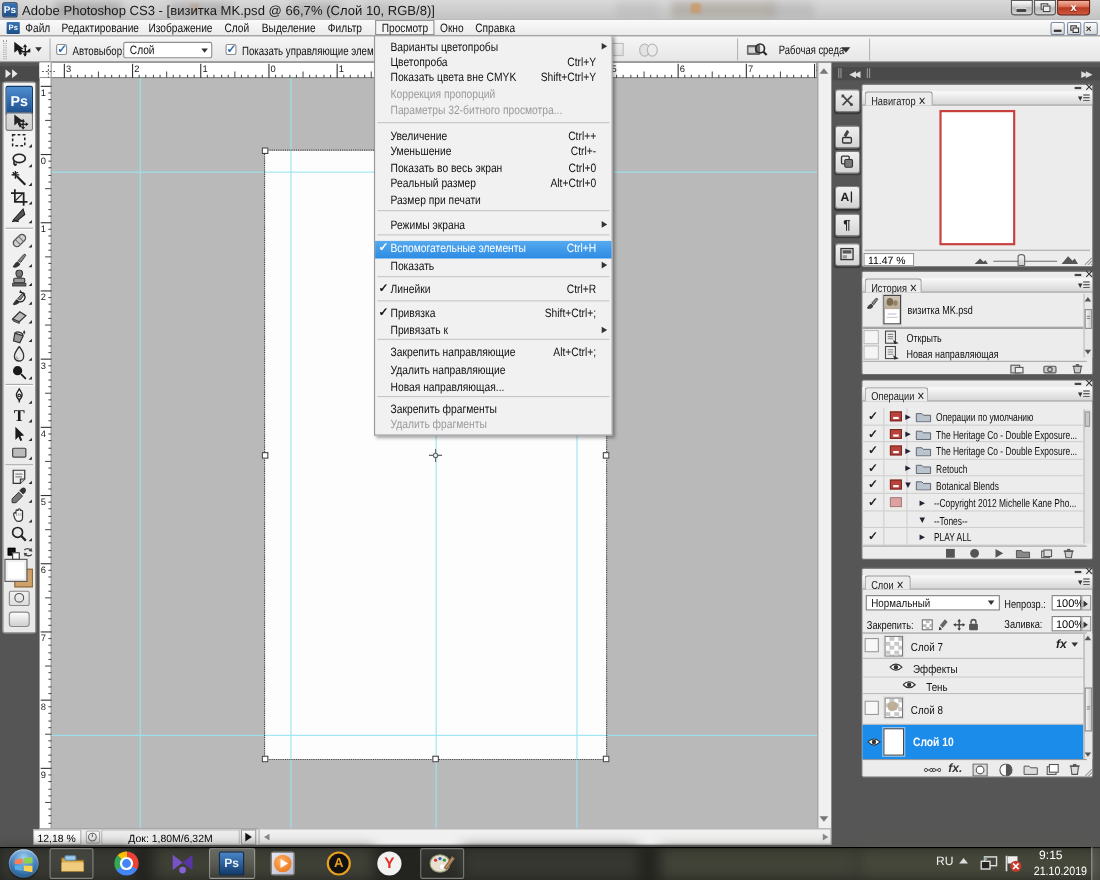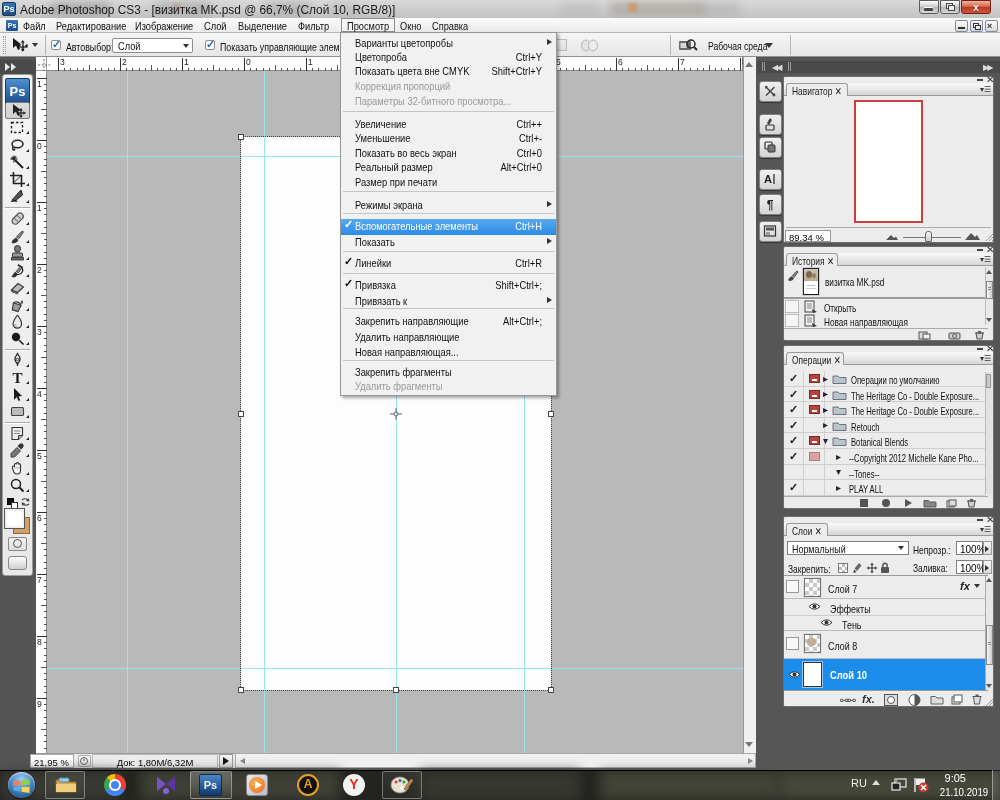--- a/index.html
+++ b/index.html
@@ -574,21 +574,21 @@
           <line x1="6" y1="8" x2="6" y2="12"></line>
           <line x1="0" y1="6" x2="4" y2="6"></line>
           <line x1="8" y1="6" x2="12" y2="6"></line>
         </g>
       </svg>
     </div>
 <div style="position:absolute;left:743px;top:57px;width:13px;height:696px;background:#f0f0f0;border-left:1px solid #999;"></div>
 <div style="position:absolute;left:745px;top:62px;width:0;height:0;border-left:4px solid transparent;border-right:4px solid transparent;border-bottom:5px solid #777;"></div>
 <div style="position:absolute;left:745px;top:742px;width:0;height:0;border-left:4px solid transparent;border-right:4px solid transparent;border-top:5px solid #777;"></div>
 <div style="position:absolute;left:36px;top:753px;width:720px;height:15px;background:#ececec;border-top:1px solid #999;"></div>
-<div style="position:absolute;left:30px;top:754px;width:44px;height:14px;background:#fff;border:1px solid #aaa;font-size:9.5px;padding:2px 0 0 3px;">21,95 %</div>
+<div style="position:absolute;left:30px;top:754px;width:44px;height:14px;background:#fff;border:1px solid #aaa;font-size:9.5px;padding:2px 0 0 3px;">12,18 %</div>
 <div style="position:absolute;left:78px;top:755px;width:13px;height:12px;background:linear-gradient(#f8f8f8,#ddd);border:1px solid #aaa;border-radius:2px;">
       <svg width="11" height="10">
         <circle cx="5" cy="5" r="3.5" fill="none" stroke="#666" stroke-width="1"></circle>
         <line x1="5" y1="5" x2="5" y2="2.5" stroke="#666"></line>
       </svg>
     </div>
 <div style="position:absolute;left:92px;top:754px;width:126px;height:14px;background:#ececec;border:1px solid #bbb;font-size:9.5px;text-align:center;padding-top:2px;">Док: 1,80M/6,32M</div>
 <div style="position:absolute;left:219px;top:754px;width:14px;height:14px;background:linear-gradient(#f8f8f8,#ddd);border:1px solid #999;"></div>
 <div style="position:absolute;left:223px;top:757px;width:0;height:0;border-top:4px solid transparent;border-bottom:4px solid transparent;border-left:6px solid #111;"></div>
 <div style="position:absolute;left:235px;top:753px;width:521px;height:15px;background:#f0f0f0;border:1px solid #aaa;"></div>
@@ -646,21 +646,21 @@
     </div>
 <div style="position:absolute;left:783px;top:76px;width:211px;height:167px;background:#ececec;border:1px solid #6e6e6e;border-radius:2px;"></div>
     <div style="position:absolute;left:977px;top:79px;width:6px;height:2px;background:#444;"></div>
     <div style="position:absolute;left:986px;top:74px;font-size:10px;color:#333;">✕</div>
     <div style="position:absolute;left:784px;top:83px;width:209px;height:13px;background:linear-gradient(#fafafa,#d6d6d6);border-bottom:1px solid #9a9a9a;"></div>
     <div style="position:absolute;left:786px;top:83px;width:62px;height:13px;background:#ececec;border:1px solid #9a9a9a;border-bottom:none;border-radius:3px 3px 0 0;"></div>
     <div style="position:absolute;left:792px;top:85px;font-size:10.5px;color:#222;white-space:nowrap;transform:scaleX(0.8);transform-origin:0 0;">Навигатор ✕</div>
     <div style="position:absolute;left:980px;top:85px;font-size:8px;color:#333;">▾☰</div>
 <div style="position:absolute;left:854px;top:100px;width:69px;height:123px;background:#fff;border:2px solid #c8403c;"></div>
 <div style="position:absolute;left:786px;top:227px;width:205px;height:1px;background:#aaa;"></div>
-<div style="position:absolute;left:785px;top:230px;width:46px;height:12px;background:#fff;border:1px solid #999;font-size:9.5px;padding:1px 0 0 3px;">89.34 %</div>
+<div style="position:absolute;left:785px;top:230px;width:46px;height:12px;background:#fff;border:1px solid #999;font-size:9.5px;padding:1px 0 0 3px;">11.47 %</div>
 <div style="position:absolute;left:885px;top:233px;">
       <svg width="14" height="8">
         <path d="M1 7 L6 2 L9 5 L11 3.5 L13 7 Z" fill="#555"></path>
       </svg>
     </div>
 <div style="position:absolute;left:903px;top:237px;width:58px;height:1px;background:#777;"></div>
 <div style="position:absolute;left:925px;top:231px;width:7px;height:11px;background:linear-gradient(#f5f5f5,#ccc);border:1px solid #666;border-radius:3px 3px 1px 1px;"></div>
 <div style="position:absolute;left:964px;top:231px;">
       <svg width="17" height="10">
         <path d="M1 9 L7 2 L11 6 L13 4 L16 9 Z" fill="#555"></path>
@@ -1105,15 +1105,15 @@
       </svg>
     </div>
 <div style="position:absolute;left:912px;top:776px;">
       <svg width="17" height="17">
         <line x1="3" y1="2" x2="3" y2="16" stroke="#ddd" stroke-width="1.5"></line>
         <path d="M4 2.5 L13 2.5 L13 9 L4 9 Z" fill="#eee"></path>
         <circle cx="11.5" cy="11.5" r="5" fill="#c93a2e"></circle>
         <path d="M9 9 L14 14 M14 9 L9 14" stroke="#fff" stroke-width="1.6"></path>
       </svg>
     </div>
-<div style="position:absolute;left:928px;top:772px;width:38px;height:13px;color:#fff;font-size:11px;text-align:right;">9:05</div>
+<div style="position:absolute;left:928px;top:772px;width:38px;height:13px;color:#fff;font-size:11px;text-align:right;">9:15</div>
 <div style="position:absolute;left:934px;top:786px;width:48px;text-align:right;font-size:11px;color:#fff;white-space:nowrap;transform:scaleX(0.88);transform-origin:100% 0;">21.10.2019</div>
 <div style="position:absolute;left:992px;top:770px;width:8px;height:30px;background:rgba(255,255,255,0.12);border-left:1px solid rgba(255,255,255,0.4);"></div>
 </div>
 </body></html>

